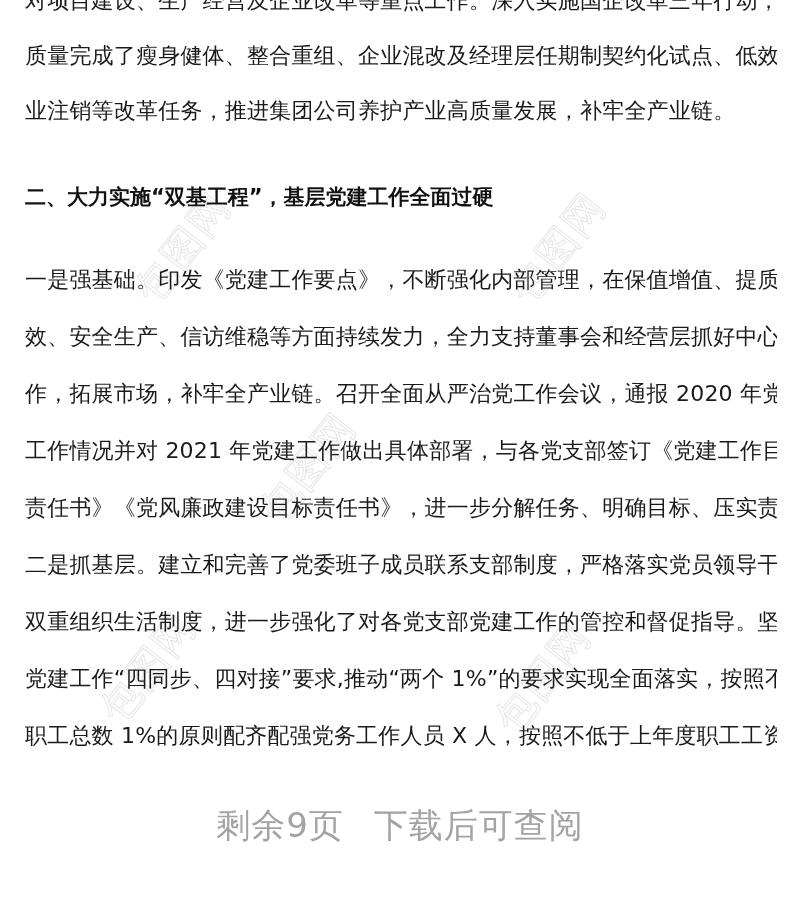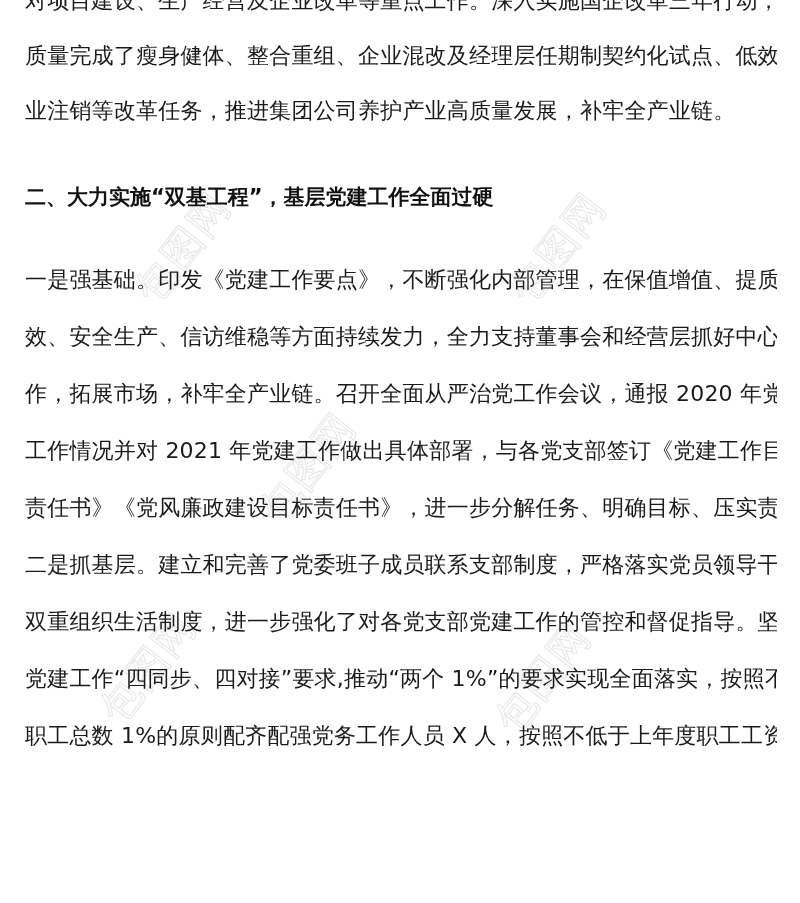--- a/index.html
+++ b/index.html
@@ -99,14 +99,17 @@
     <div class="line" style="top:320px;">效、安全生产、信访维稳等方面持续发力，全力支持董事会和经营层抓好中心工</div>
     <div class="line" style="top:377px;">作，拓展市场，补牢全产业链。召开全面从严治党工作会议，通报 2020 年党建</div>
     <div class="line" style="top:434px;">工作情况并对 2021 年党建工作做出具体部署，与各党支部签订《党建工作目标</div>
     <div class="line" style="top:491px;">责任书》《党风廉政建设目标责任书》，进一步分解任务、明确目标、压实责任。</div>
     <div class="line" style="top:548px;">二是抓基层。建立和完善了党委班子成员联系支部制度，严格落实党员领导干部</div>
     <div class="line" style="top:605px;">双重组织生活制度，进一步强化了对各党支部党建工作的管控和督促指导。坚持</div>
     <div class="line" style="top:662px;">党建工作“四同步、四对接”要求,推动“两个 1%”的要求实现全面落实，按照不低于</div>
     <div class="line" style="top:719px;">职工总数 1%的原则配齐配强党务工作人员 X 人，按照不低于上年度职工工资总</div>
   </div>
 
+  <div class="footer">
+    <span>剩余9页</span><span>下载后可查阅</span>
+  </div>
 
 </div>
 
 </body></html>

